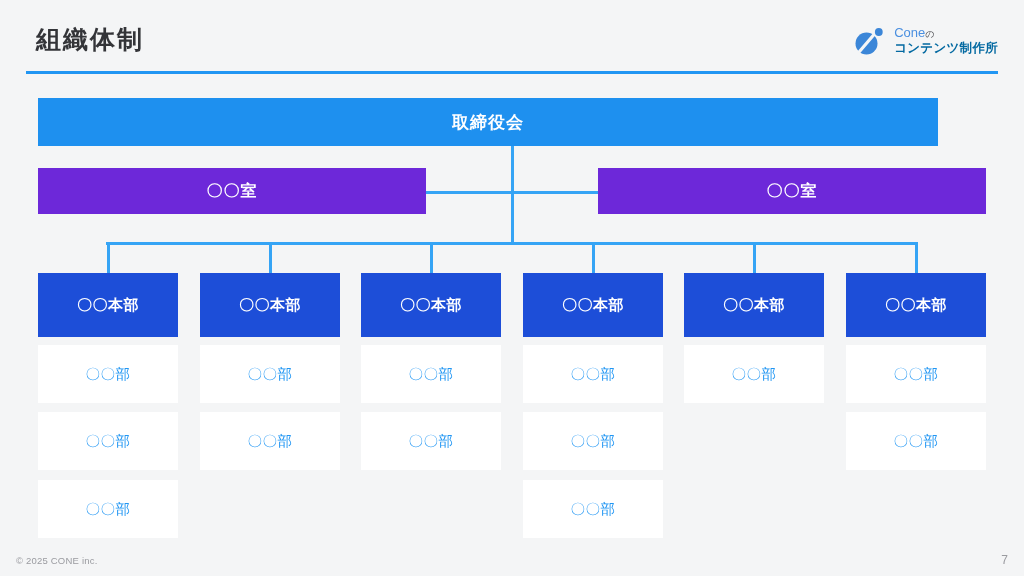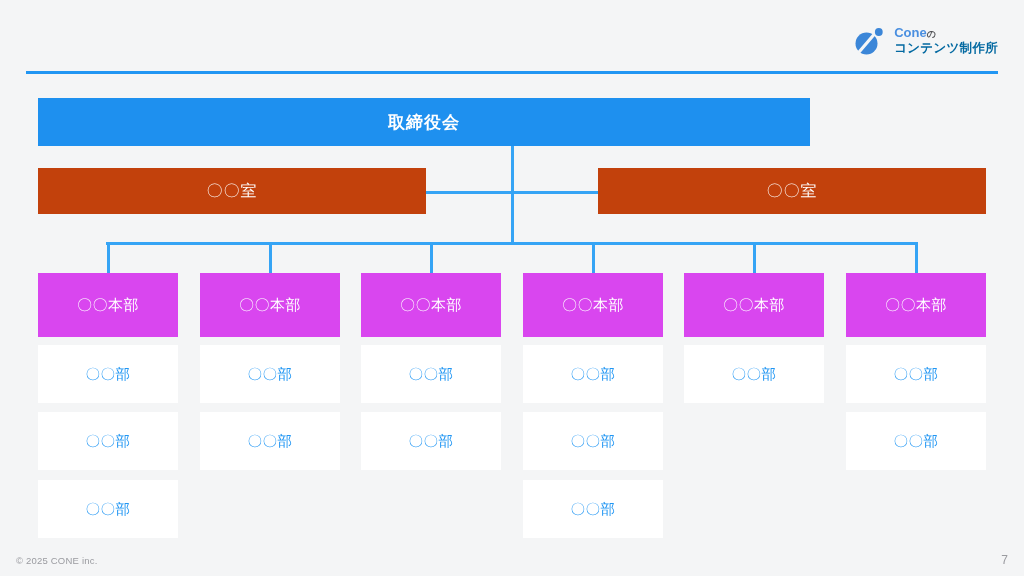--- a/index.html
+++ b/index.html
@@ -61,21 +61,21 @@
     flex: none;
   }
   #logo-text {
     display: flex;
     flex-direction: column;
     justify-content: center;
     line-height: 1.15;
   }
   .logo-line1 {
     font-size: 13px;
-    font-weight: bold;
+    font-weight: normal;
     color: #4a8fe0;
     letter-spacing: 0px;
     white-space: nowrap;
   }
   .logo-line1 .suffix {
     font-size: 9px;
     color: #4f5054;
   }
   .logo-line2 {
     font-size: 12.5px;
@@ -95,31 +95,31 @@
     text-align: center;
   }
   .node.level-board {
     background: #1e90ef;
     color: #ffffff;
     font-size: 17px;
     font-weight: bold;
     letter-spacing: 1px;
   }
   .node.level-office {
-    background: #c2410c;
+    background: #6d28d9;
     color: #ffffff;
     font-size: 16px;
-    font-weight: normal;
+    font-weight: bold;
     letter-spacing: 1px;
   }
   .node.level-div {
-    background: #d946ef;
+    background: #1d4ed8;
     color: #ffffff;
     font-size: 15px;
-    font-weight: normal;
+    font-weight: bold;
     letter-spacing: 0.5px;
   }
   .node.level-dept {
     background: #ffffff;
     color: #2196f3;
     font-size: 14.5px;
     font-weight: normal;
     letter-spacing: 0.5px;
   }
 
@@ -144,38 +144,39 @@
     bottom: 9px;
     font-size: 12px;
     color: #9a9ba0;
   }
 </style>
 </head>
 <body>
 
 <div id="slide">
 
+  <div id="page-title">組織体制</div>
   <div id="title-rule"></div>
 
   <div id="logo">
     <div id="logo-mark">
       <svg width="32" height="32" viewBox="0 0 32 32" aria-hidden="true">
         <circle cx="13.5" cy="18.5" r="11" fill="#3b86d8"></circle>
         <path d="M21.0 9.5 L6.5 26.5" stroke="#f4f5f6" stroke-width="3.2" stroke-linecap="round"></path>
         <circle cx="25.8" cy="7.0" r="3.9" fill="#3b86d8"></circle>
       </svg>
     </div>
     <div id="logo-text">
       <div class="logo-line1"><span>Cone</span><span class="suffix">の</span></div>
       <div class="logo-line2">コンテンツ制作所</div>
     </div>
   </div>
 
   <div id="org-chart">
-      <div class="node level-board" style="left: 38px; top: 98px; width: 772px; height: 48px;">
+      <div class="node level-board" style="left: 38px; top: 98px; width: 900px; height: 48px;">
         <span>取締役会</span>
       </div>
       <div class="conn" style="left: 511px; top: 146px; width: 3px; height: 99px;"></div>
       <div class="node level-office" style="left: 38px; top: 168px; width: 388px; height: 46px;">
         <span>〇〇室</span>
       </div>
       <div class="node level-office" style="left: 598px; top: 168px; width: 388px; height: 46px;">
         <span>〇〇室</span>
       </div>
       <div class="conn" style="left: 426px; top: 191px; width: 85px; height: 3px;"></div>

